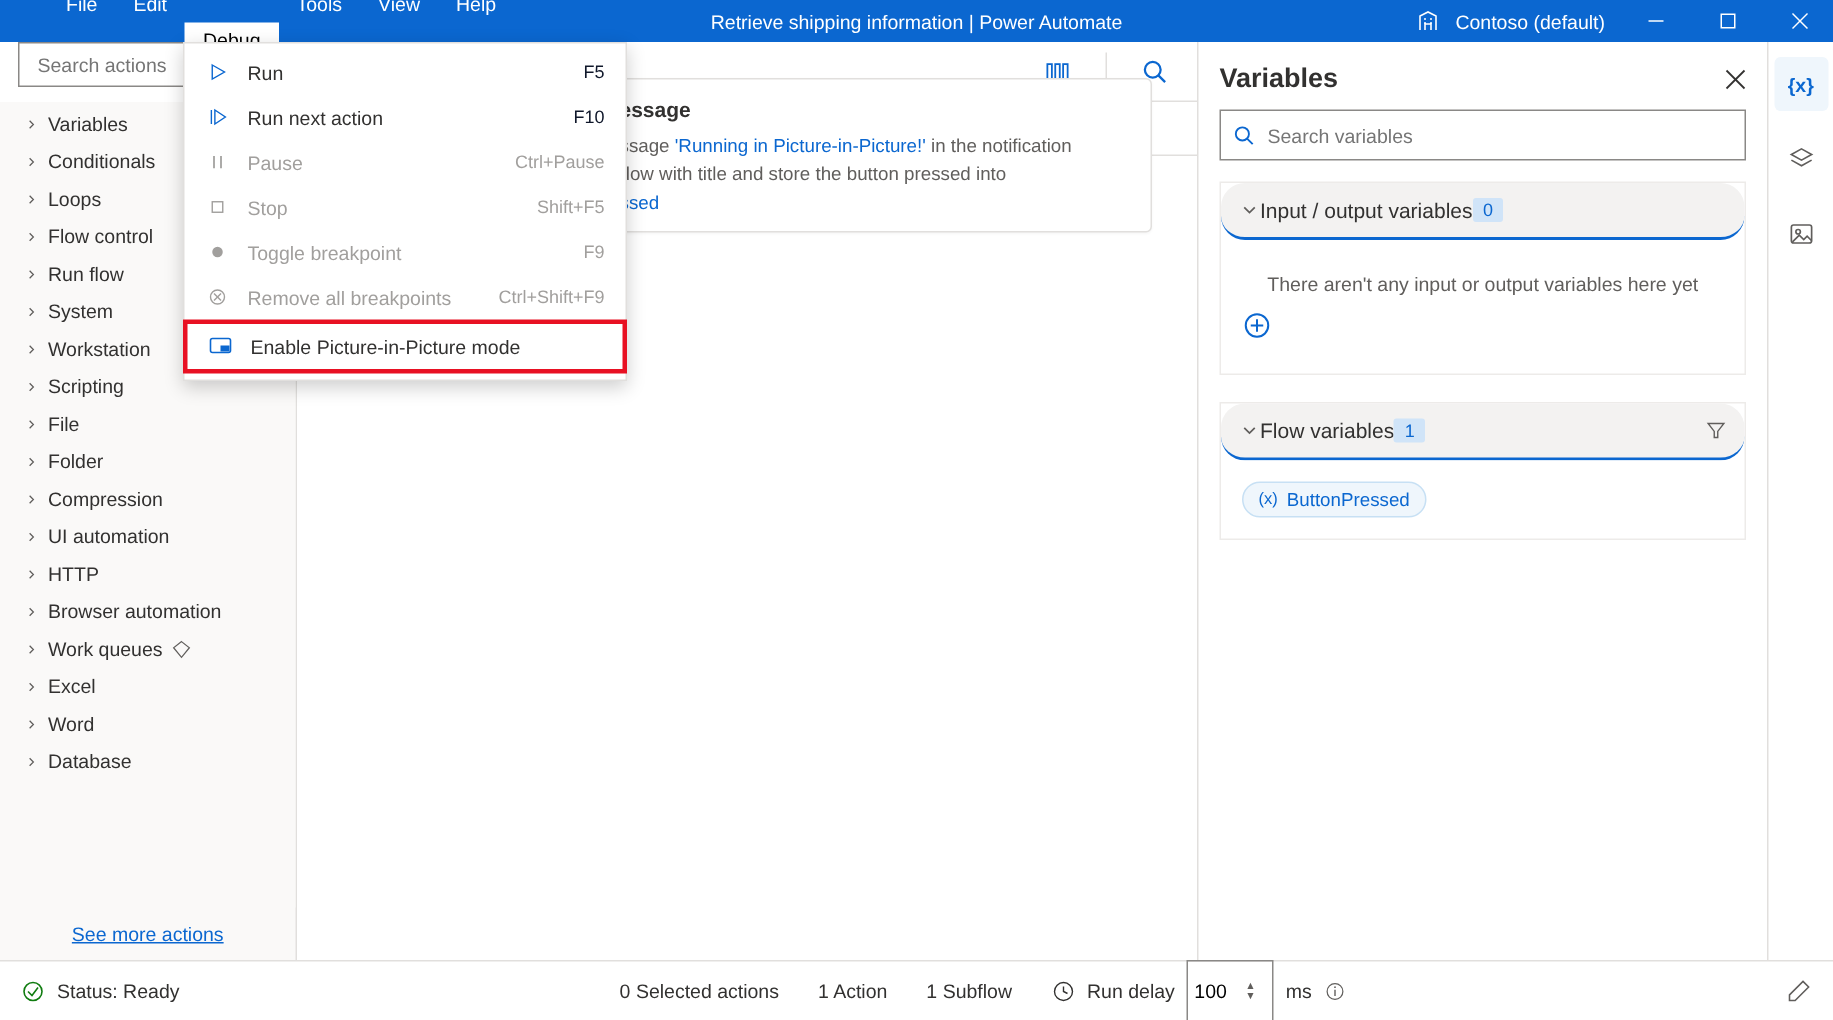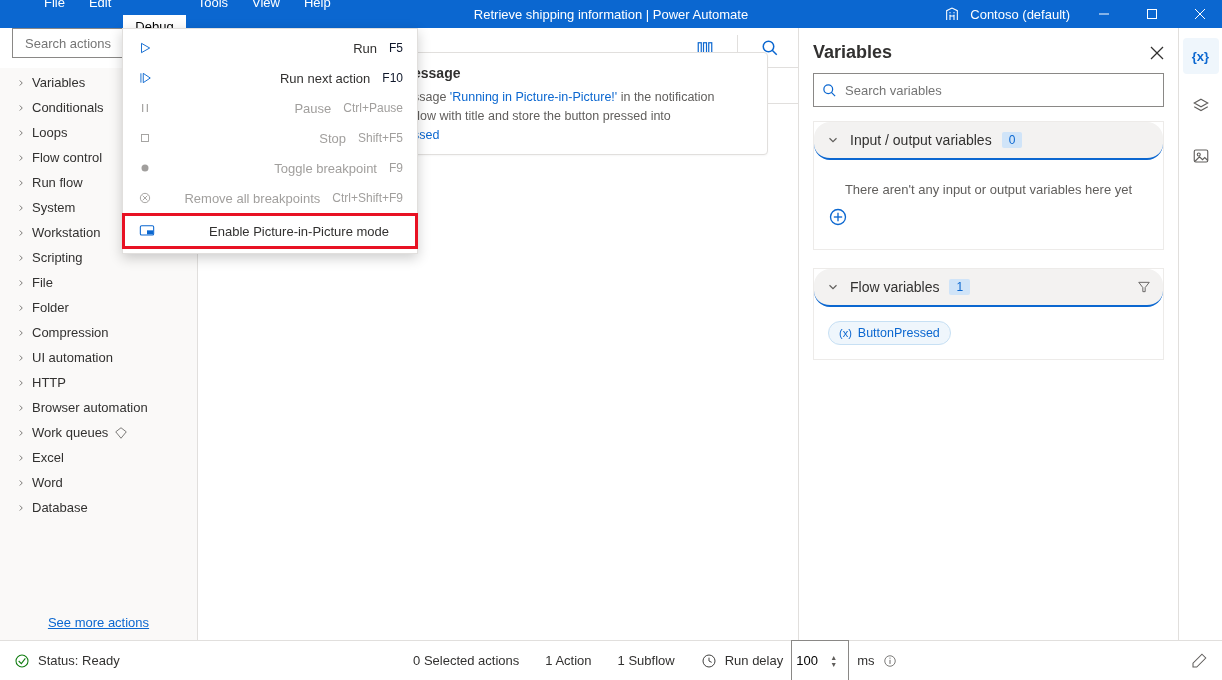--- a/index.html
+++ b/index.html
@@ -27,21 +27,21 @@
   .actions-pane .search input { border:none; outline:none; flex:1; font-size:13px; background:transparent; }
   .actions-pane .tree { flex:1; overflow:auto; padding-top:2px; background:#faf9f8;}
   .actions-pane .tree-item { display:flex; align-items:center; gap:6px; padding:5px 10px 5px 16px; cursor:pointer; }
   .actions-pane .chev { width:10px; height:10px; }
   .actions-pane .see-more { color:#0b67d0; text-align:center; padding:10px 0; cursor:pointer; text-decoration:underline; }
 
   
   .debug-menu { position:absolute; left:122px; top:0; width:296px; background:#fff; box-shadow:0 4px 12px rgba(0,0,0,.2); border:1px solid #e1dfdd; z-index:100; padding:4px 0;}
   .debug-menu .row { display:flex; align-items:center; padding:7px 14px; gap:12px; cursor:pointer; color:#323130;}
   .debug-menu .row.dis { color:#a19f9d; }
-  .debug-menu .row .lbl { flex:1;text-align:right; }
+  .debug-menu .row .lbl { flex:1; }
   .debug-menu .row .cut { color:#0f172a; font-size:12px; }
   .debug-menu .row.dis .cut { color:#a19f9d;}
   .debug-menu .icon { width:16px; height:16px; display:flex; align-items:center; justify-content:center;}
   .debug-menu .highlight-row { border:3px solid #e81123; margin:0 -1px; }
 
   
   .center { flex:1; display:flex; flex-direction:column; background:#fff; position:relative; }
   .center .toolbar { height:40px; border-bottom:1px solid #e1dfdd; display:flex; align-items:center; justify-content:flex-end; padding:0 12px; gap:10px;}
   .center .toolbar .divider { width:1px; height:26px; background:#e1dfdd; margin:0 6px;}
   .center .toolbar .tb-btn { width:32px; height:32px; display:flex; align-items:center; justify-content:center; cursor:pointer;}
@@ -51,21 +51,21 @@
   .center .step-body .var { color:#0b67d0; }
 
   
   .vars-pane { width: 380px; border-left:1px solid #e1dfdd; display:flex; flex-direction:column; background:#fff;}
   .vars-pane .header { display:flex; align-items:center; justify-content:space-between; padding:14px 14px 10px; }
   .vars-pane .header h2 { font-size:18px; font-weight:600; }
   .vars-pane .search-wrap { padding:0 14px 14px;}
   .vars-pane .search { height:34px; border:1px solid #8a8886; display:flex; align-items:center; padding:0 8px; gap:8px;}
   .vars-pane .search input { border:none; outline:none; flex:1; font-size:13px;}
   .vars-pane .section { margin:0 14px 18px; border:1px solid #edebe9; }
-  .vars-pane .section .sec-header { display:flex; align-items:center; gap:10px; padding:10px 12px; border-bottom:2px solid #0b67d0; cursor:pointer; background:#f3f2f1;border-radius:16px;}
+  .vars-pane .section .sec-header { display:flex; align-items:center; padding:10px 12px; border-bottom:2px solid #0b67d0; cursor:pointer; background:#f3f2f1;border-radius:16px;}
   .vars-pane .section .sec-header .sec-title { font-size:14px; }
   .vars-pane .section .sec-header .badge { background:#d0e4f8; color:#0b67d0; padding:1px 7px; border-radius:2px; font-size:12px;}
   .vars-pane .section .content { padding:22px 14px; font-size:13px; color:#605e5c; text-align:center;}
   .vars-pane .section .content .plus { color:#0b67d0; font-size:18px; margin-top:10px; cursor:pointer;}
   .vars-pane .var-chip { display:inline-flex; align-items:center; gap:6px; background:#eff6fc; border:1px solid #c7e0f4; border-radius:12px; padding:4px 10px; color:#0b67d0; font-size:12.5px; margin:12px;}
   .vars-pane .var-chip .vx { font-size:11px; }
   .filter-icon { margin-left:auto; color:#605e5c; cursor:pointer;}
 
   
   .rail { width:44px; border-left:1px solid #e1dfdd; display:flex; flex-direction:column; align-items:center; padding-top:10px; gap:14px;}

